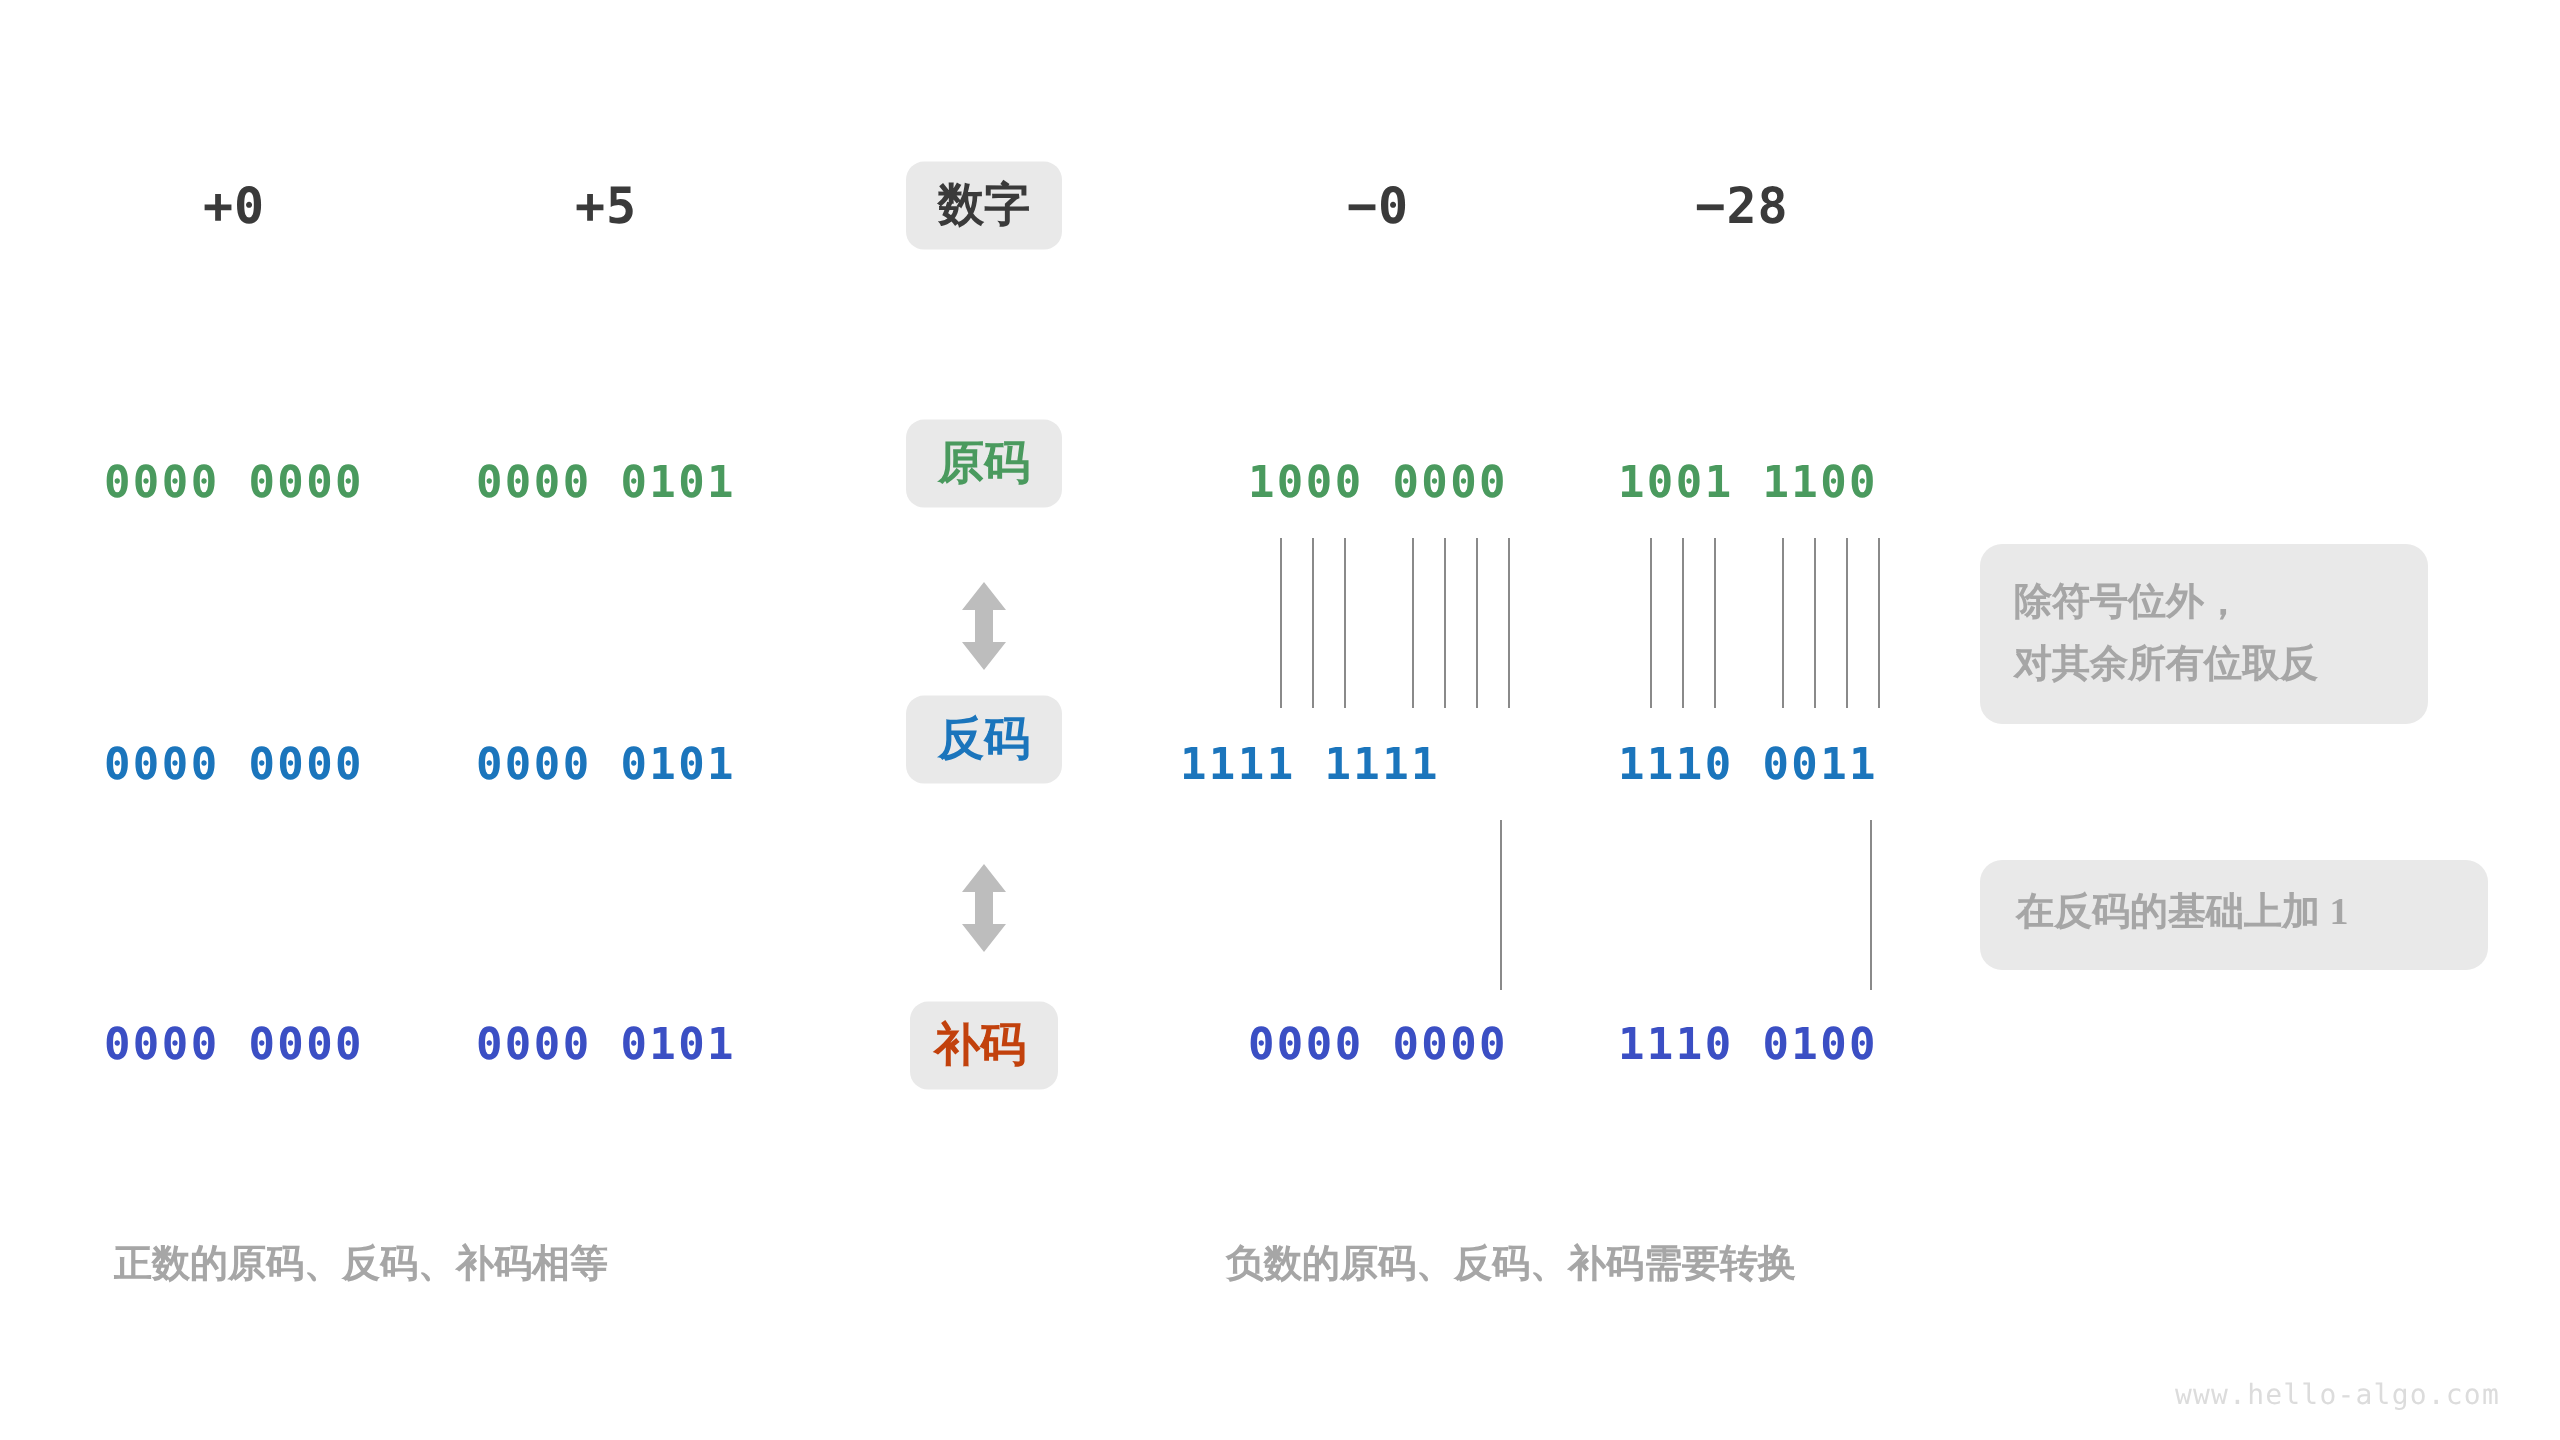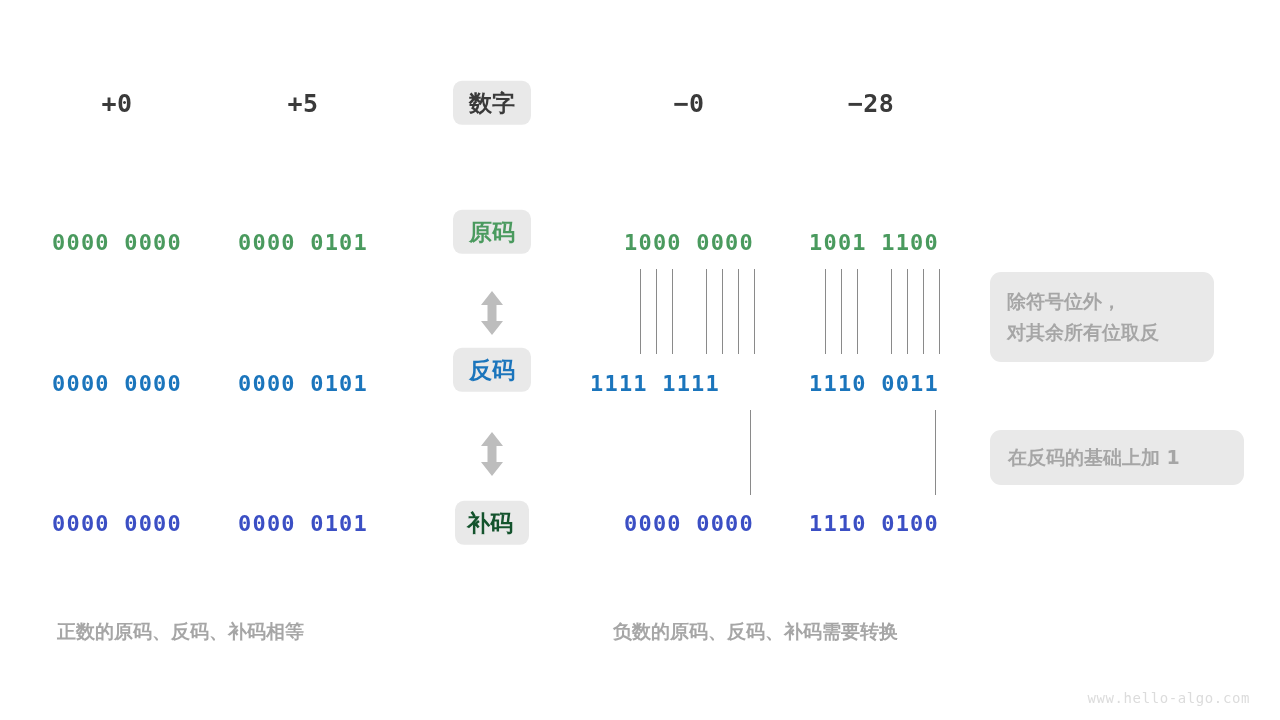--- a/index.html
+++ b/index.html
@@ -61,21 +61,21 @@
     padding: 9px 16px;
     font-size: 23px;
     font-weight: 700;
     line-height: 1.15;
     white-space: nowrap;
     text-align: center;
   }
   .badge-dark  { color: #3a3a3a; }
   .badge-green { color: #4a9a5e; }
   .badge-blue  { color: #1b75bc; }
-  .badge-indigo{ color: #14532d; padding-left: 12px; }
+  .badge-indigo{ color: #c2410c; padding-left: 12px; }
 
   
   .dblarrow {
     position: absolute;
     transform: translate(-50%, -50%);
     width: 26px;
     height: 46px;
   }
   .dblarrow svg { display: block; width: 26px; height: 46px; }
 
@@ -248,21 +248,21 @@
 
   <div class="badge badge-indigo" style="left:492px; top:523px;">补码</div>
 
   <div class="cell binword c-indigo" style="left:689px; top:523px;">0000 0000</div>
 
   <div class="cell binword c-indigo" style="left:874px; top:523px;">1110 0100</div>
 
   <div class="note" style="left:990px; top:272px; width:224px;">除符号位外，
 对其余所有位取反</div>
 
-  <div class="note" style="left:990px; top:430px; width:254px; padding:12px 18px;">在反码的基础上加  1</div>
+  <div class="note" style="left:990px; top:430px; width:254px; padding:12px 18px;font-family:Liberation Serif, serif;">在反码的基础上加  1</div>
 
   <div class="caption" style="left:613px; top:619px;">负数的原码、反码、补码需要转换</div>
 
   <div class="caption" style="left:57px; top:619px;">正数的原码、反码、补码相等</div>
 
   <div class="watermark">www.hello-algo.com</div>
 
 </div>
 
 </body></html>

